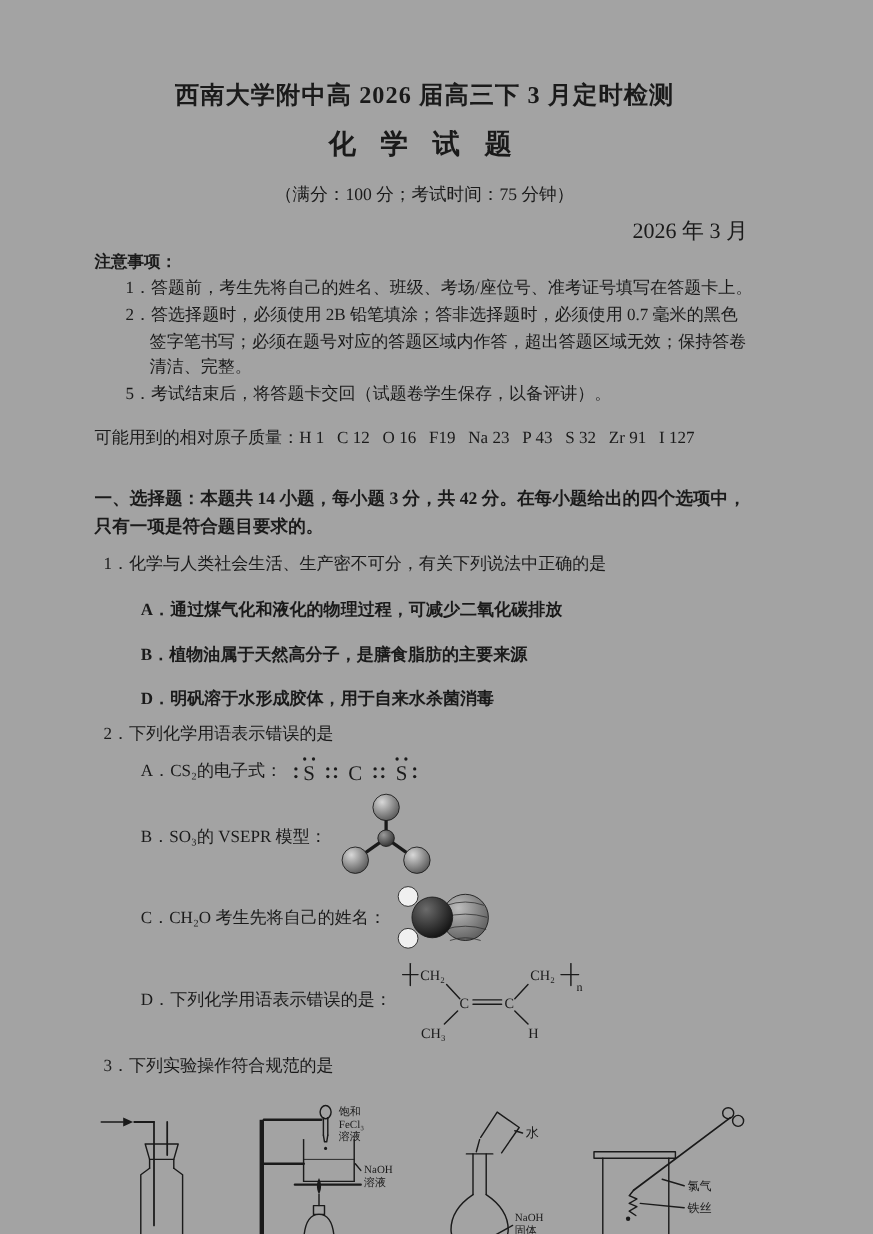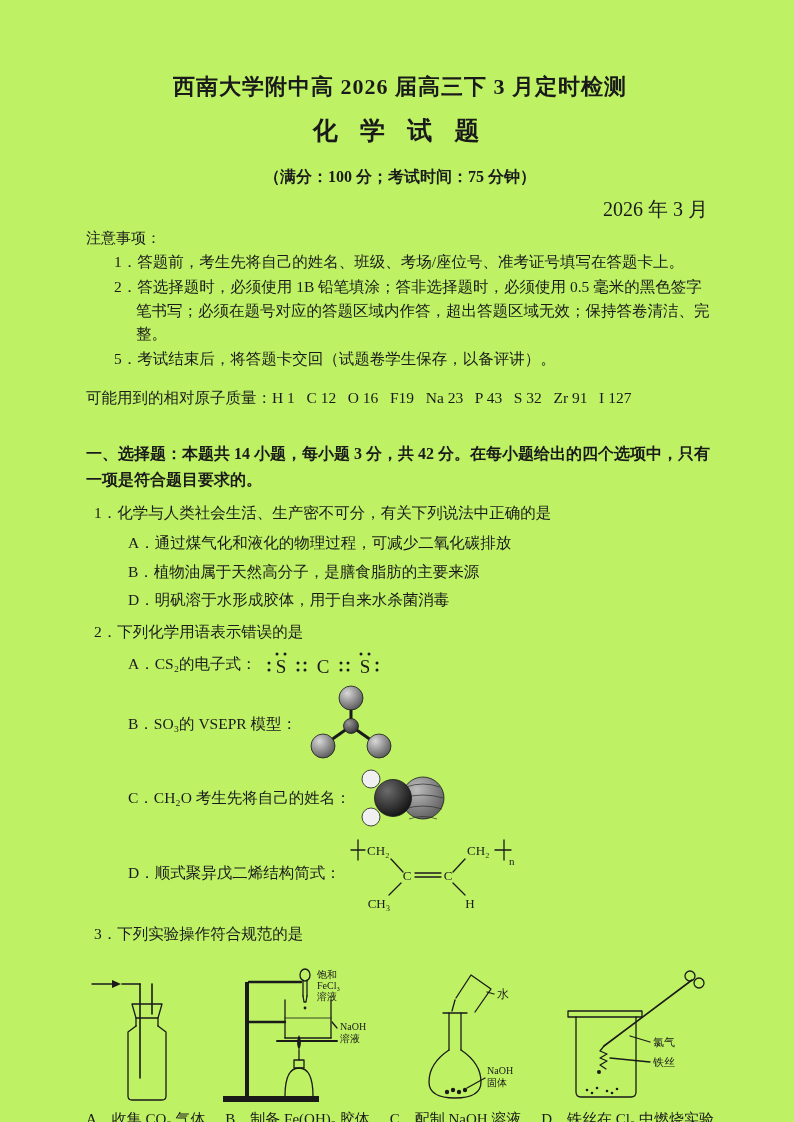--- a/index.html
+++ b/index.html
@@ -1,33 +1,33 @@
 <!DOCTYPE html>
 <html><head>
 <meta charset="utf-8">
 <style>
   html,body{margin:0;padding:0;background:#e9e9e9;}
   body{font-family:"Liberation Serif","DejaVu Serif",serif;color:#1a1a1a;}
   .page{
-    width:794px;height:1122px;margin:0 auto;background:#bef264;
-    box-sizing:border-box;padding:72px 80px 30px 86px;
+    width:794px;height:1122px;margin:0 auto;background:#a3a3a3;
+    box-sizing:border-box;padding:72px 108px 30px 86px;
     outline:2px solid #c9c9c9;overflow:hidden;position:relative;
   }
   .title{font-size:22px;font-weight:bold;text-align:center;letter-spacing:1px;}
   .subtitle{font-size:25px;font-weight:bold;text-align:center;letter-spacing:8px;margin-top:12px;}
-  .meta{font-size:16px;text-align:center;margin-top:20px;font-weight:bold;}
+  .meta{font-size:16px;text-align:center;margin-top:20px;}
   .date{font-size:20px;text-align:right;margin-top:8px;padding-right:6px;}
   .notes{margin-top:6px;}
-  .notes-label{font-weight:normal;font-size:15px;}
+  .notes-label{font-weight:bold;font-size:15px;}
   .note-item{font-size:15.5px;line-height:1.5;padding-left:50px;text-indent:-22px;margin-top:2px;}
   .atomic{font-size:15.5px;margin-top:18px;white-space:pre-wrap;}
   .section-head{font-weight:bold;font-size:16px;line-height:1.6;margin-top:32px;}
   .question{margin-top:10px;}
   .stem{font-size:15.5px;padding-left:8px;line-height:1.45;}
-  .opt{font-size:15.5px;padding-left:42px;margin-top:7px;line-height:1.4;}
+  .opt{font-size:15.5px;padding-left:42px;margin-top:19px;line-height:1.4;font-weight:bold;}
   .opt-row{display:flex;align-items:center;gap:8px;padding-left:42px;margin-top:4px;font-size:15.5px;}
   .fig-row{display:flex;justify-content:space-between;margin-top:20px;padding:0 2px;}
   .fig-col{display:flex;flex-direction:column;align-items:center;}
   .cap-row{display:flex;justify-content:space-between;font-size:15px;margin-top:4px;}
   svg{display:block;}
   svg text{font-family:"Liberation Serif","DejaVu Serif",serif;}
   .ink{stroke:#1a1a1a;fill:none;stroke-width:1.3;stroke-linecap:round;stroke-linejoin:round;}
   .ink-bold{stroke:#1a1a1a;fill:none;stroke-width:2.4;stroke-linecap:round;}
   .fill-ink{fill:#1a1a1a;stroke:none;}
 </style>
@@ -37,21 +37,21 @@
 <div class="page">
 
   <div class="title">西南大学附中高 2026 届高三下 3 月定时检测</div>
   <div class="subtitle">化 学 试 题</div>
   <div class="meta">（满分：100 分；考试时间：75 分钟）</div>
   <div class="date">2026 年 3 月</div>
 
   <div class="notes">
     <div class="notes-label">注意事项：</div>
     <div class="note-item">1．答题前，考生先将自己的姓名、班级、考场/座位号、准考证号填写在答题卡上。</div>
-    <div class="note-item">2．答选择题时，必须使用 1B 铅笔填涂；答非选择题时，必须使用 0.5 毫米的黑色签字笔书写；必须在题号对应的答题区域内作答，超出答题区域无效；保持答卷清洁、完整。</div>
+    <div class="note-item">2．答选择题时，必须使用 2B 铅笔填涂；答非选择题时，必须使用 0.7 毫米的黑色签字笔书写；必须在题号对应的答题区域内作答，超出答题区域无效；保持答卷清洁、完整。</div>
     <div class="note-item">5．考试结束后，将答题卡交回（试题卷学生保存，以备评讲）。</div>
   </div>
 
   <div class="atomic">可能用到的相对原子质量：H 1   C 12   O 16   F19   Na 23   P 43   S 32   Zr 91   I 127</div>
 
   <div class="section-head">一、选择题：本题共 14 小题，每小题 3 分，共 42 分。在每小题给出的四个选项中，只有一项是符合题目要求的。</div>
 
   <div class="question">
     <div class="stem">1．化学与人类社会生活、生产密不可分，有关下列说法中正确的是</div>
     <div class="opt">A．通过煤气化和液化的物理过程，可减少二氧化碳排放</div>
@@ -136,21 +136,21 @@
           <path d="M45,42 Q64,36 83,42"></path>
             <path d="M50,52 Q64,47 78,52"></path>
         </g>
         <circle cx="34" cy="31" r="18.5" fill="url(#cball)" stroke="#1a1a1a" stroke-width="0.8"></circle>
         <circle cx="12" cy="12" r="9" fill="#f0f0f0" stroke="#333" stroke-width="0.9"></circle>
         <circle cx="12" cy="50" r="9" fill="#f0f0f0" stroke="#333" stroke-width="0.9"></circle>
       </svg>
     </div>
 
     <div class="opt-row">
-      <span>D．顺式聚异戊二烯结构简式：</span>
+      <span>D．下列化学用语表示错误的是：</span>
       <svg width="182" height="80" viewBox="0 0 182 80">
         <g class="ink">
           <line x1="2" y1="17" x2="16" y2="17"></line>
           <line x1="9" y1="7" x2="9" y2="27"></line>
           <line x1="42" y1="26" x2="54" y2="39"></line>
           <line x1="66" y1="40" x2="92" y2="40"></line>
           <line x1="66" y1="44" x2="92" y2="44"></line>
           <line x1="104" y1="39" x2="116" y2="26"></line>
           <line x1="146" y1="17" x2="162" y2="17"></line>
           <line x1="155" y1="7" x2="155" y2="27"></line>

